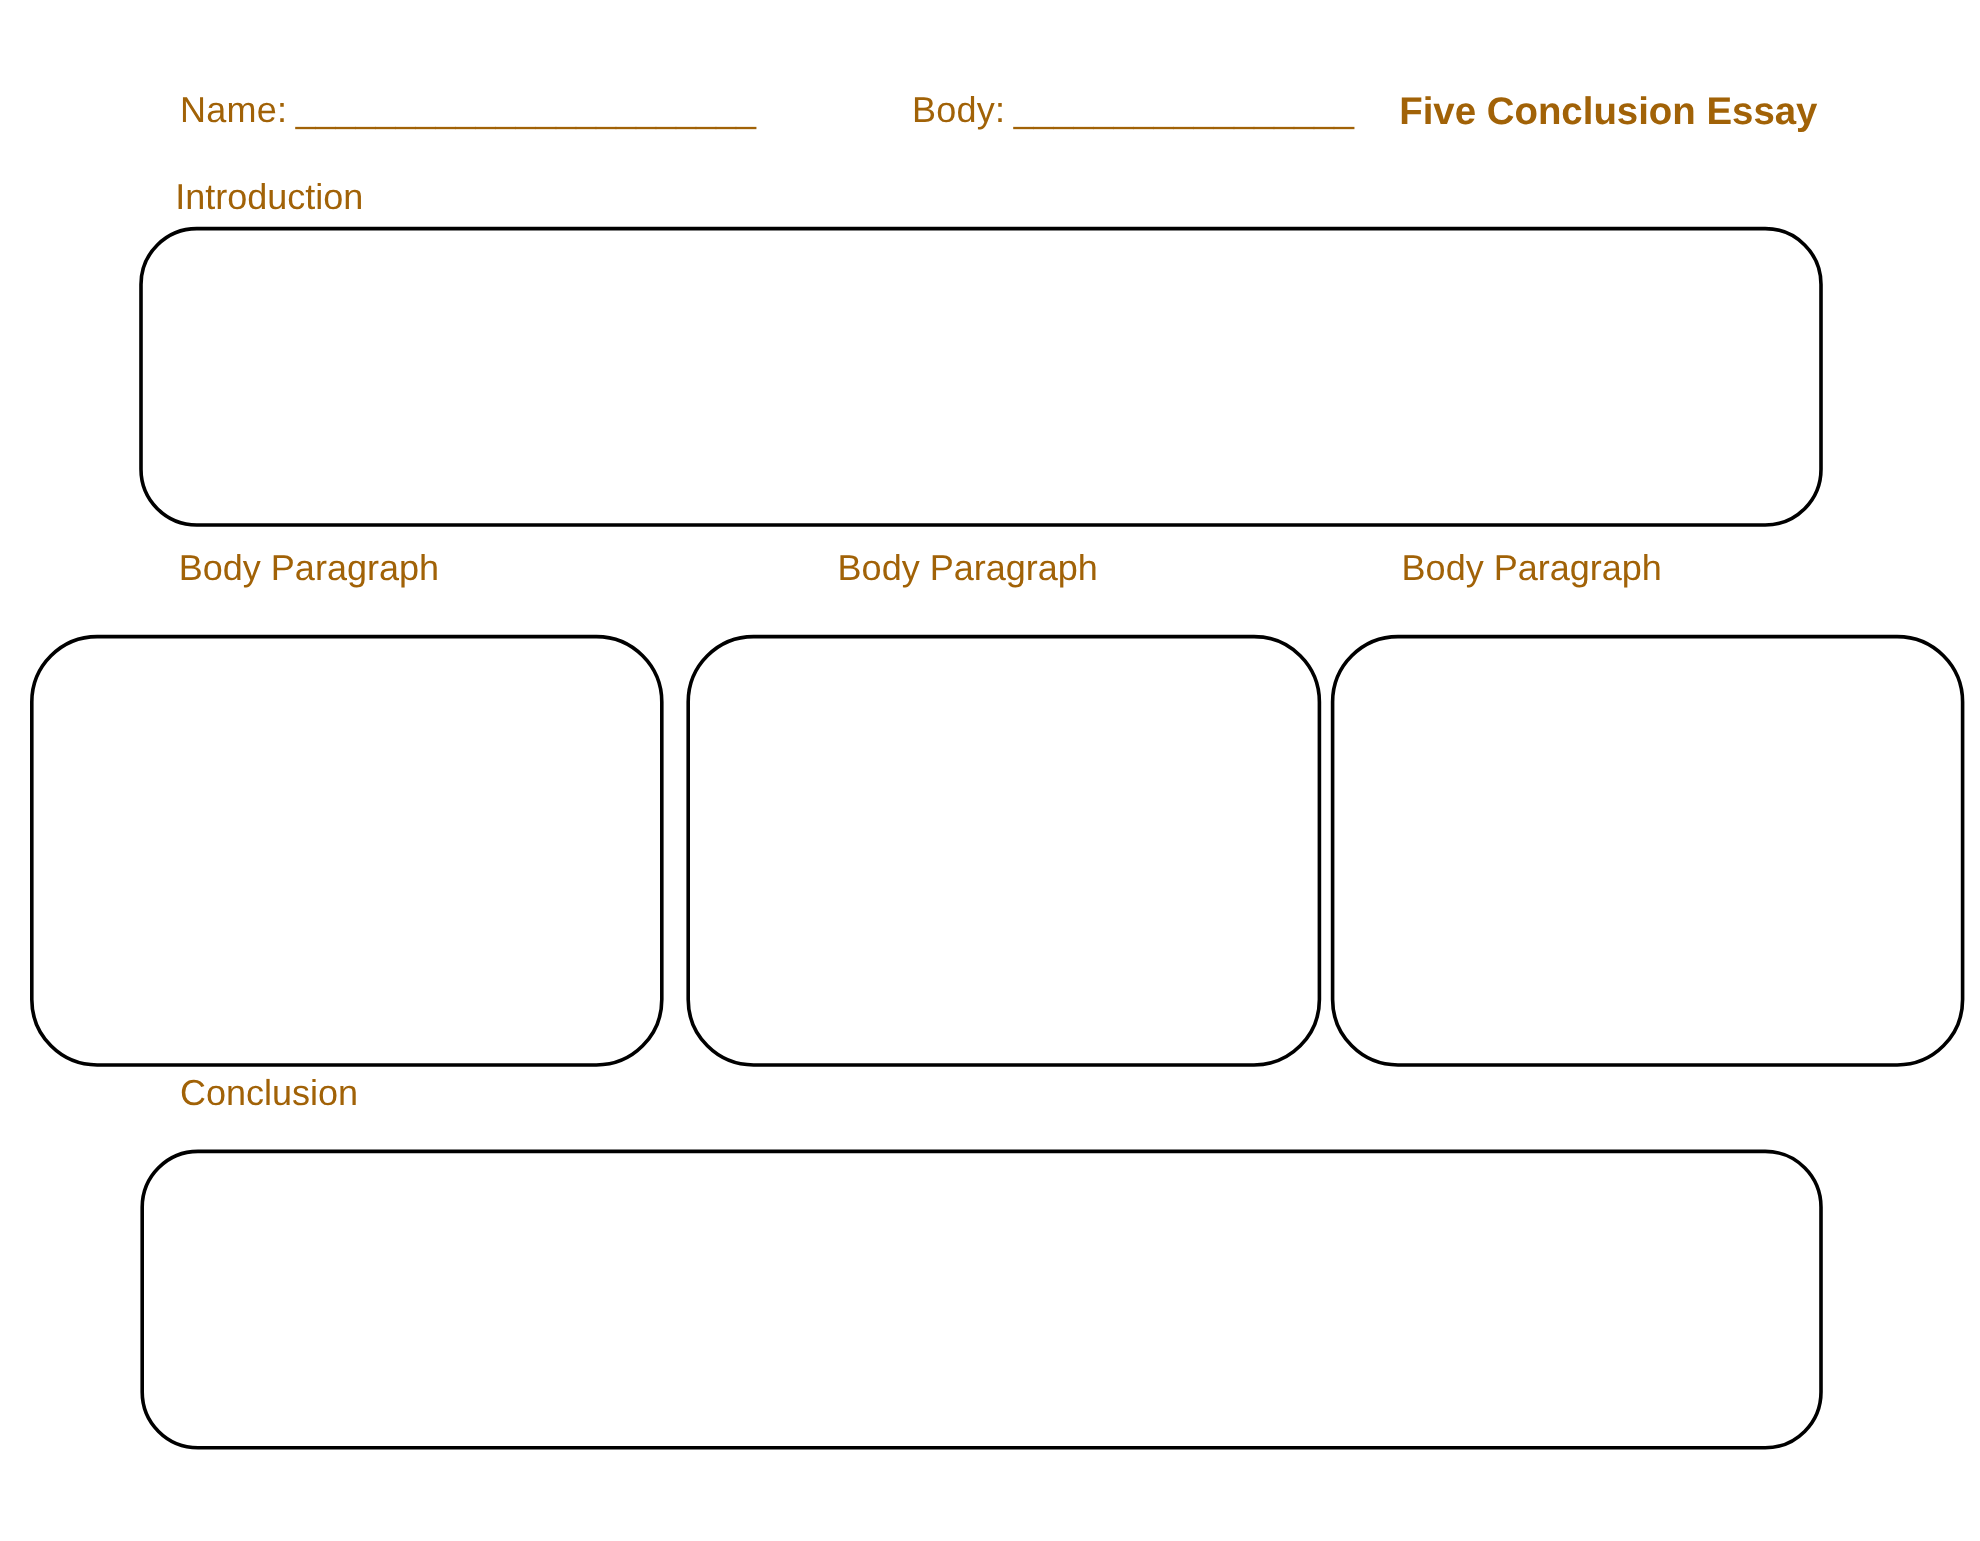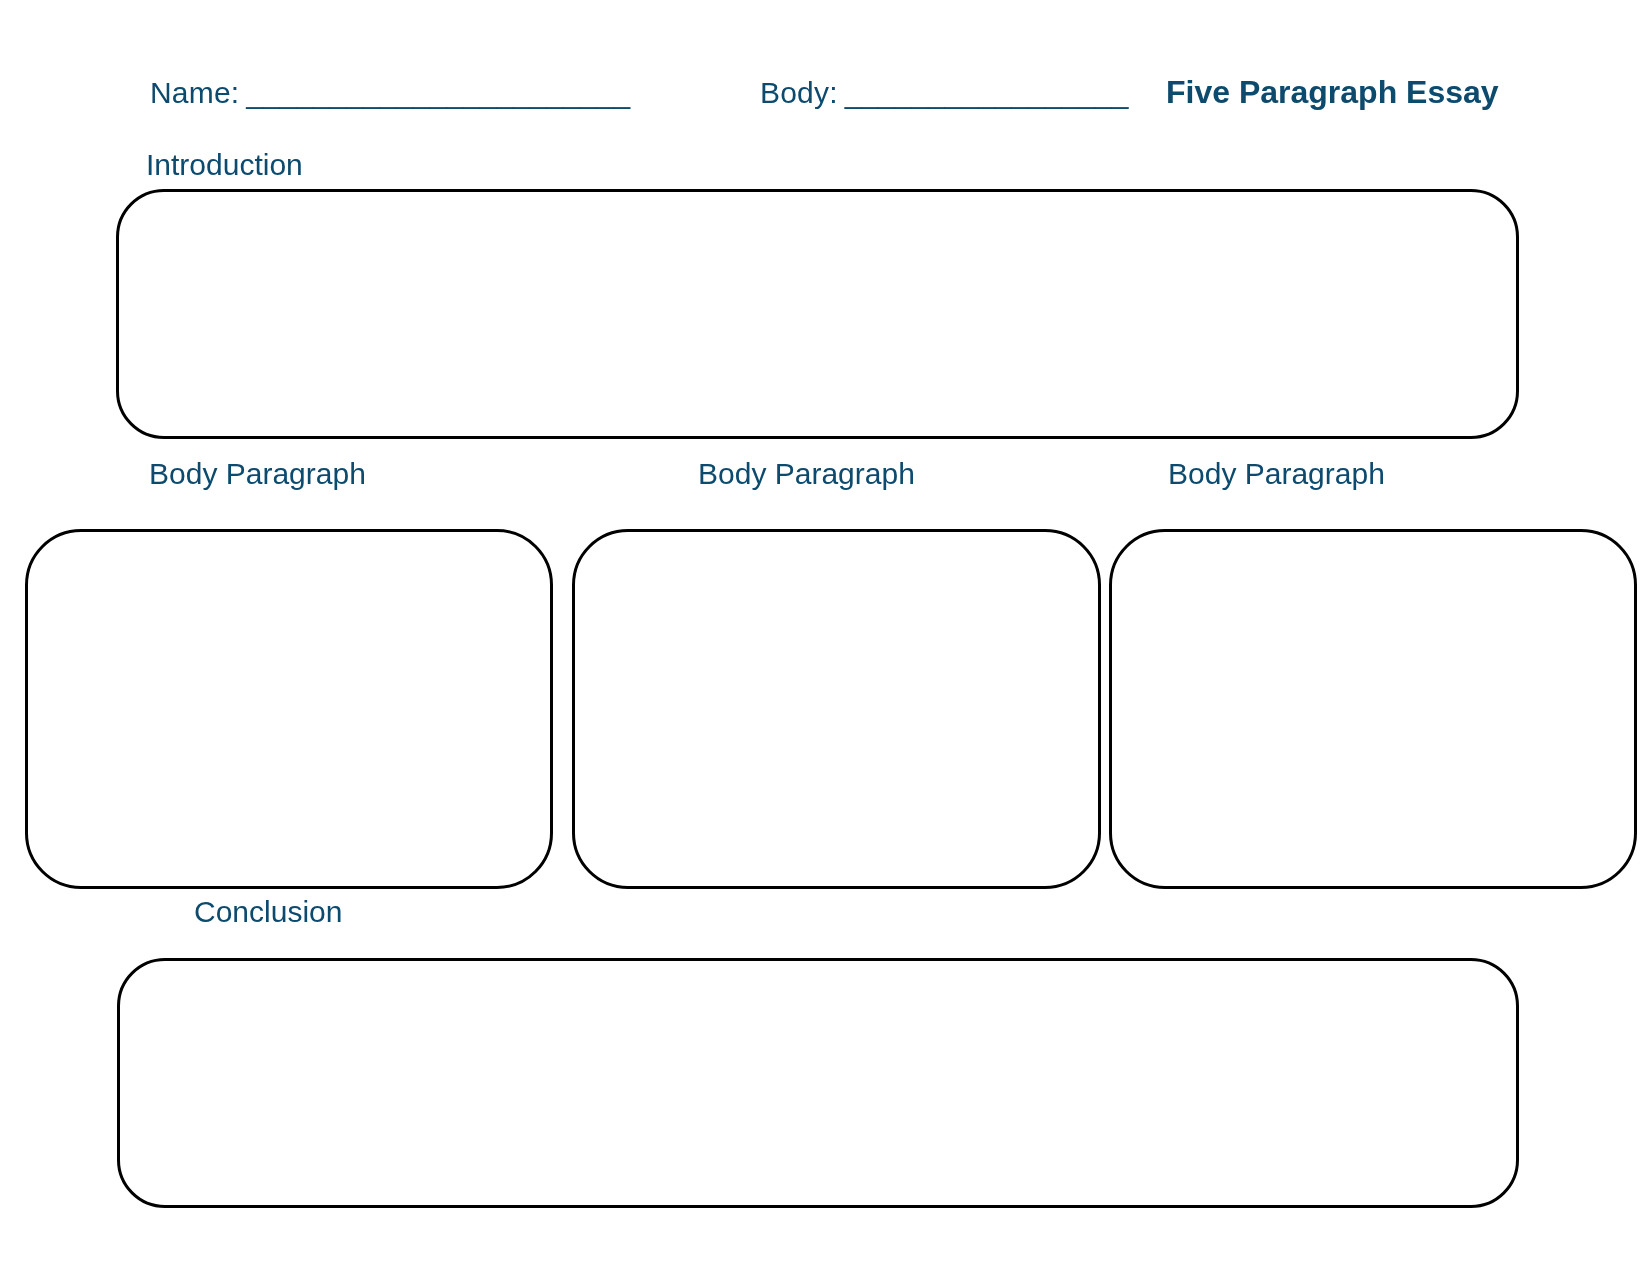--- a/index.html
+++ b/index.html
@@ -6,21 +6,21 @@
     margin: 0;
     padding: 0;
     background: #ffffff;
   }
   #worksheet {
     position: relative;
     width: 1650px;
     height: 1284px;
     background: #ffffff;
     font-family: "Liberation Sans", "DejaVu Sans", sans-serif;
-    color: #0c4a6e;
+    color: #a16207;
     overflow: hidden;
   }
   .abs { position: absolute; }
 
   
   .hdr-field {
     top: 76px;
     font-size: 30px;
     line-height: 34px;
     white-space: nowrap;
@@ -46,21 +46,21 @@
   
   .sec-label {
     font-size: 30px;
     line-height: 30px;
     white-space: nowrap;
   }
   #label-introduction { left: 146px;  top: 150px; }
   #label-body-1       { left: 149px;  top: 459px; }
   #label-body-2       { left: 698px;  top: 459px; }
   #label-body-3       { left: 1168px; top: 459px; }
-  #label-conclusion   { left: 150px;  top: 897px; margin-left: 44px; }
+  #label-conclusion   { left: 150px;  top: 897px; }
 
   
   .box {
     border: 3px solid #000000;
     background: #ffffff;
     box-sizing: border-box;
   }
   #box-introduction {
     left: 116px; top: 189px;
     width: 1403px; height: 250px;
@@ -93,21 +93,21 @@
 <div id="worksheet">
 
   <div class="abs hdr-field" id="name-field">
     <span class="hdr-label">Name:</span><span class="hdr-blank">_______________________</span>
   </div>
 
   <div class="abs hdr-field" id="date-field">
     <span class="hdr-label">Body:</span><span class="hdr-blank">_________________</span>
   </div>
 
-  <div class="abs" id="sheet-title">Five Paragraph Essay</div>
+  <div class="abs" id="sheet-title">Five Conclusion Essay</div>
 
   <div class="abs sec-label" id="label-introduction">Introduction</div>
   <div class="abs box" id="box-introduction"></div>
 
   <div class="abs sec-label" id="label-body-1">Body Paragraph</div>
   <div class="abs sec-label" id="label-body-2">Body Paragraph</div>
   <div class="abs sec-label" id="label-body-3">Body Paragraph</div>
 
   <div class="abs box" id="box-body-1"></div>
   <div class="abs box" id="box-body-2"></div>

